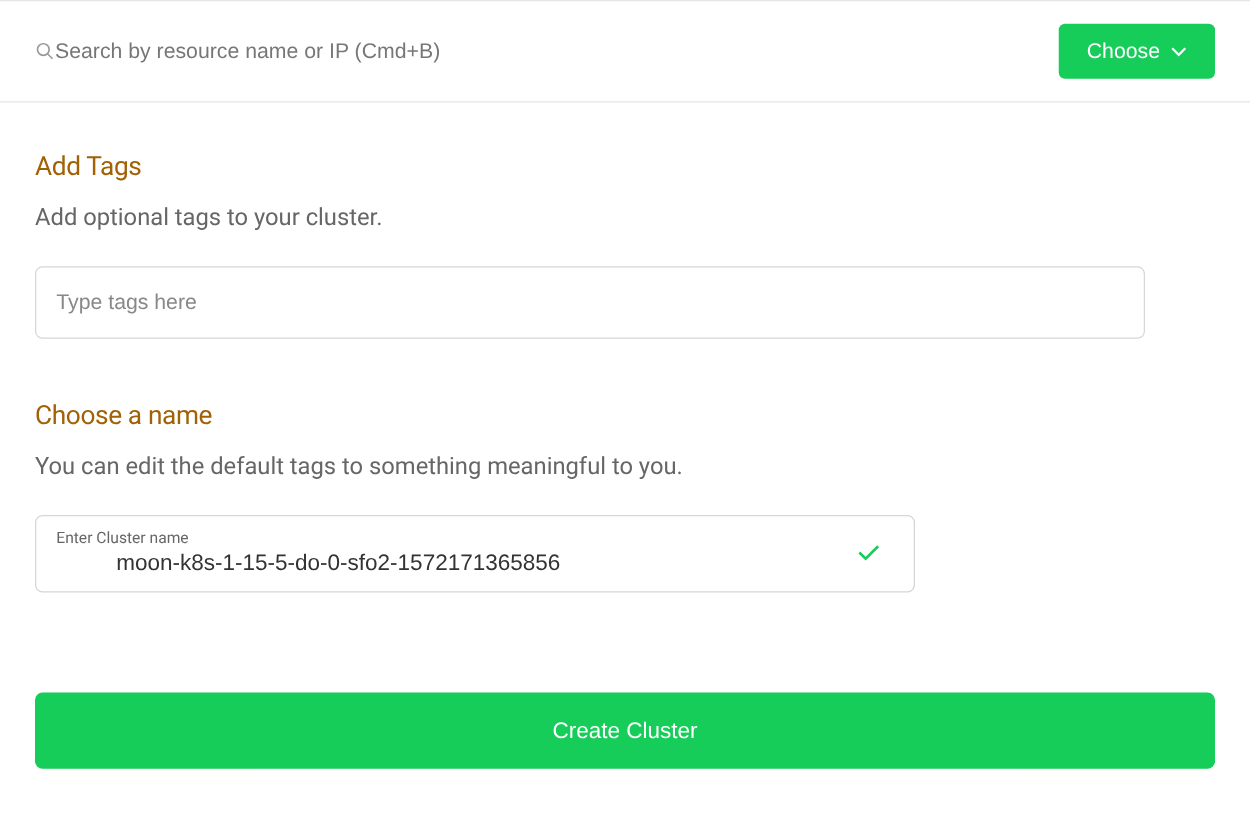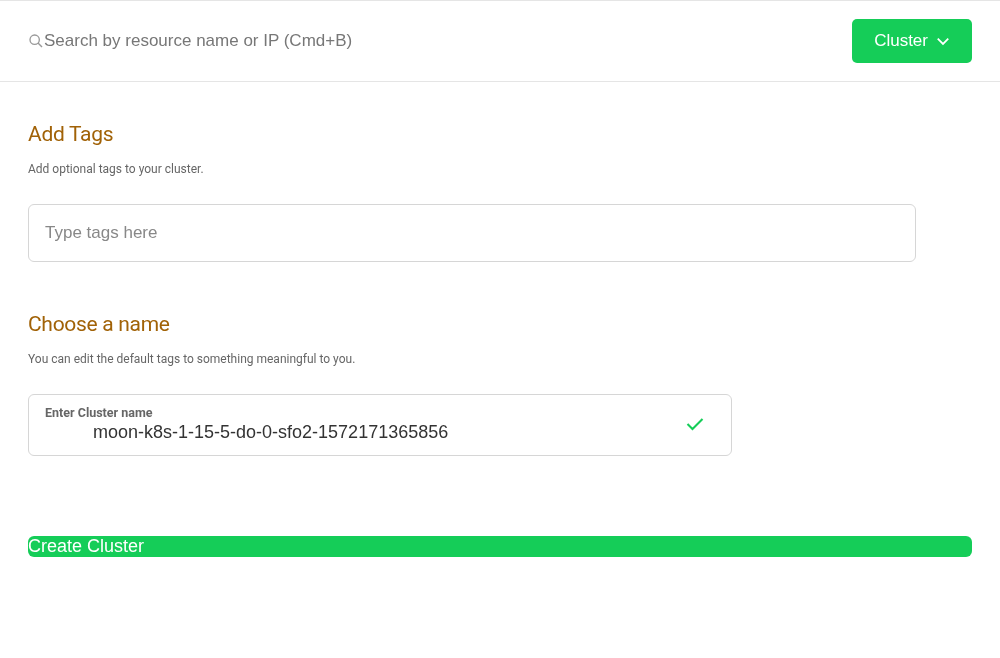--- a/index.html
+++ b/index.html
@@ -69,21 +69,21 @@
       margin-bottom: 50px;
     }
     .section-title {
       font-size: 21px;
       font-weight: 400;
       color: #a16207;
       margin-bottom: 16px;
       letter-spacing: -0.3px;
     }
     .section-desc {
-      font-size: 12px;
+      font-size: 19px;
       color: #666;
       margin-bottom: 28px;
     }
     .tags-input {
       width: 888px;
       border: 1px solid #d6d6d6;
       border-radius: 6px;
       padding: 18px 16px;
       font-size: 17px;
       color: #444;
@@ -102,21 +102,21 @@
       justify-content: space-between;
       gap: 12px;
     }
     .name-field-inner {
       flex: 1;
       display: flex;
       flex-direction: column;
     }
     .name-label {
       font-size: 12.5px;
-      font-weight: 700;
+      font-weight: 400;
       color: #666;
       margin-bottom: 2px;
     }
     .name-input {
       border: none;
       outline: none;
       font-size: 18px;
       color: #333;
       width: 100%;
       background: transparent;
@@ -131,39 +131,40 @@
     }
     .footer-area {
       padding: 0 28px 30px 28px;
     }
     .create-cluster-btn {
       width: 100%;
       background: #15cd58;
       color: #fff;
       border: none;
       border-radius: 6px;
+      padding: 20px;
       font-size: 18px;
       font-weight: 500;
       cursor: pointer;
-      text-align: left;
+      text-align: center;
     }
   </style>
 </head>
 <body>
 
 <div class="topbar">
   <div class="search-area">
     <svg class="search-icon-svg" viewBox="0 0 24 24" fill="none" stroke-width="2">
       <circle cx="10" cy="10" r="7"></circle>
       <line x1="21" y1="21" x2="15" y2="15"></line>
     </svg>
     <input type="text" class="search-input" placeholder="Search by resource name or IP (Cmd+B)" style="">
   </div>
   <button class="create-btn">
-    <span>Cluster</span>
+    <span>Choose</span>
     <svg class="chevron-svg" viewBox="0 0 24 16" fill="none" stroke-width="3">
       <polyline points="3,4 12,13 21,4"></polyline>
     </svg>
   </button>
 </div>
 
 <div class="content">
 
   <div class="section">
     <h2 class="section-title">Add Tags</h2>

